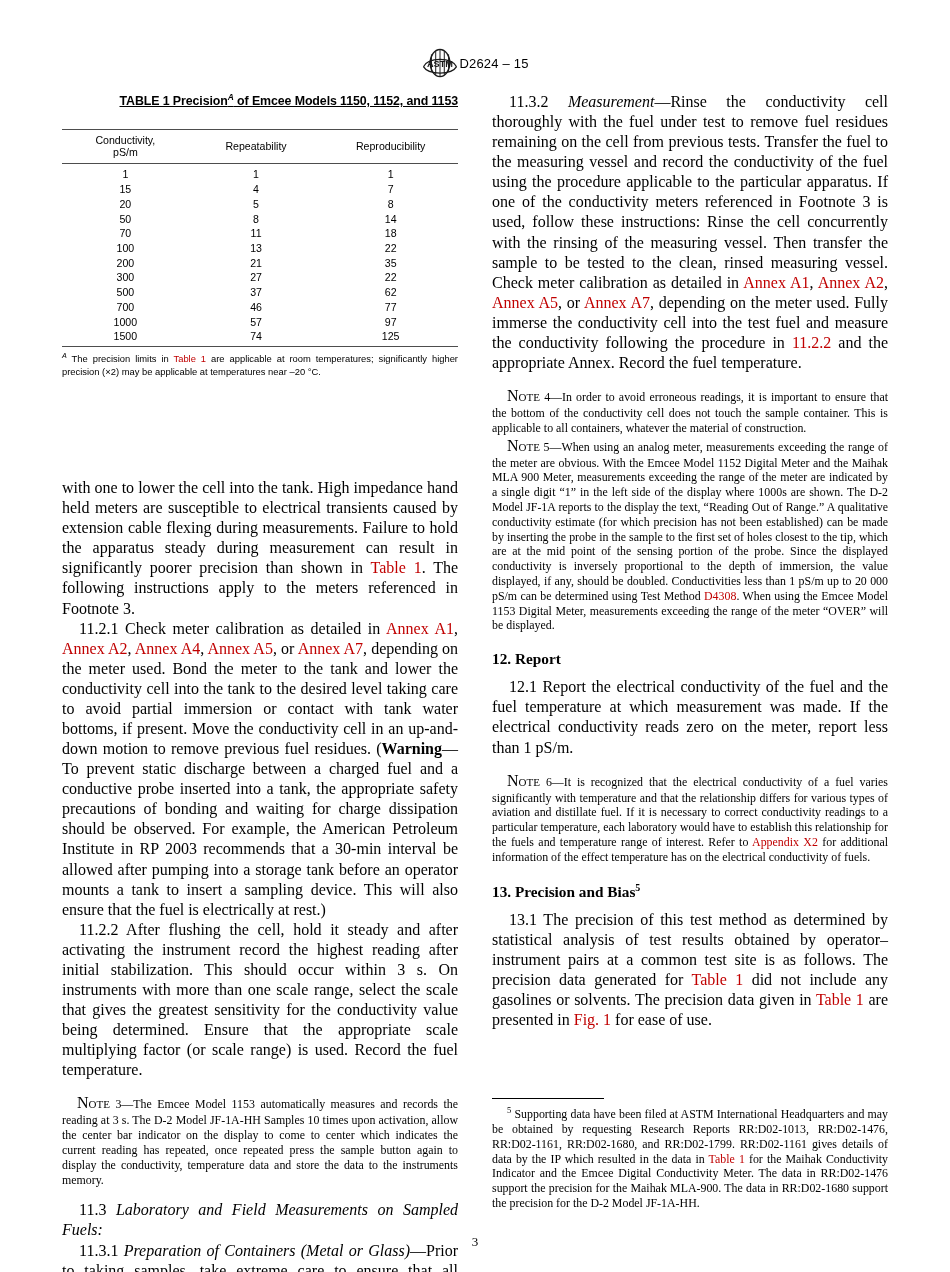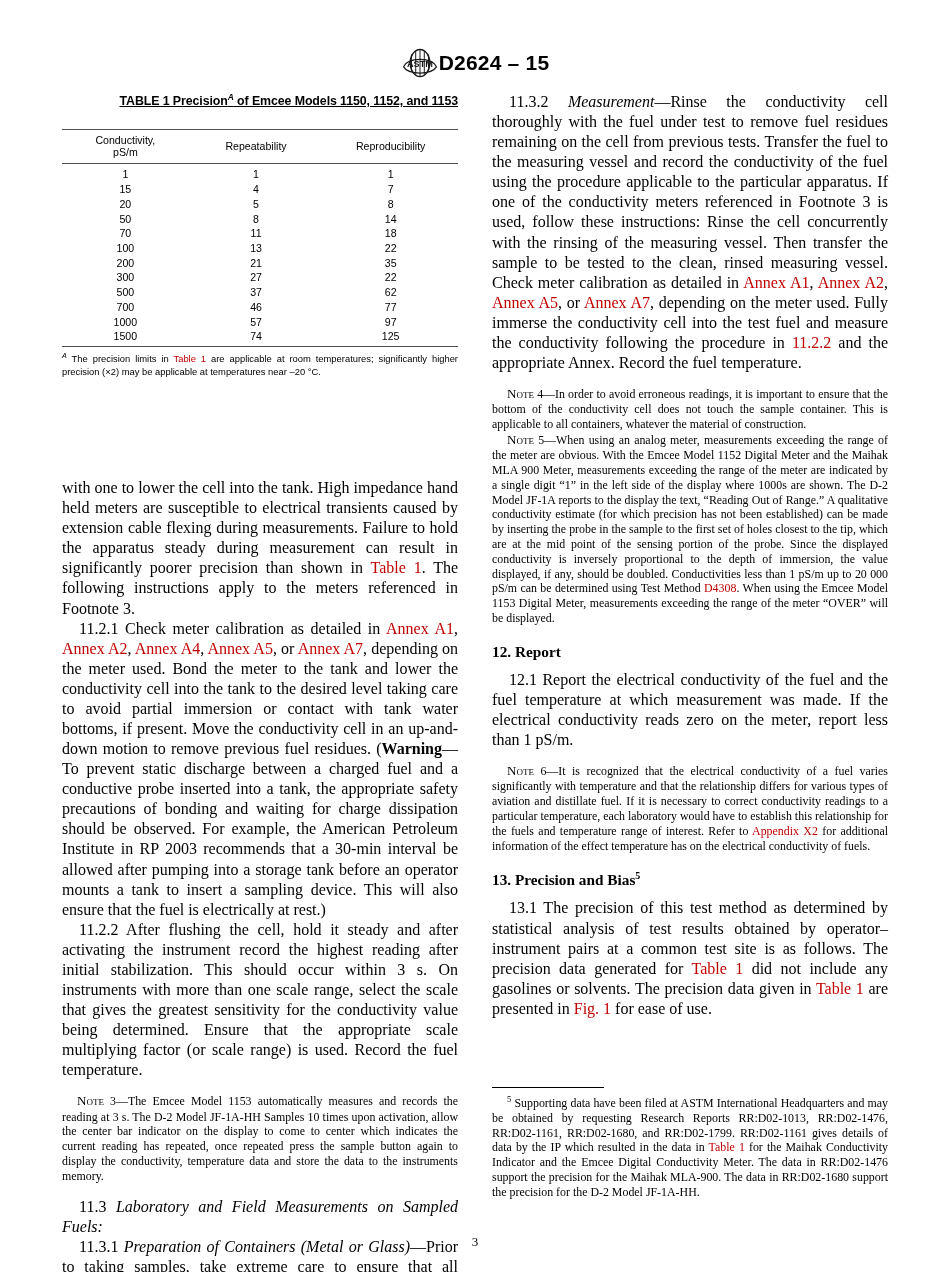--- a/index.html
+++ b/index.html
@@ -34,22 +34,22 @@
     align-items: center;
   }
   .astm-logo {
     display: inline-block;
     width: 38px;
     height: 30px;
     vertical-align: middle;
   }
   .designation {
     font-family: "Liberation Sans", "DejaVu Sans", sans-serif;
-    font-size: 21px;
-    font-weight: bold;
+    font-size: 13px;
+    font-weight: normal;
     letter-spacing: 0.2px;
   }
 
   
   .col {
     position: absolute;
     width: 396px;
     text-align: justify;
     text-justify: inter-word;
   }
@@ -128,21 +128,21 @@
     margin: 0;
     text-indent: 0;
     text-align: left;
   }
   .sec-head sup { font-size: 10px; font-weight: bold; }
   .ital { font-style: italic; }
   .bold { font-weight: bold; }
   .xref { color: #c00000; }
   .smallcaps {
     font-variant: small-caps;
-    font-size: 13px;
+    font-size: 16px;
   }
   .gap-sm { height: 9px; }
   .gap-md { height: 13px; }
   .gap-lg { height: 17px; }
   .gap-xl { height: 100px; }
   .gap-xxl { height: 58px; }
 
   
   .fn-rule {
     width: 112px;

